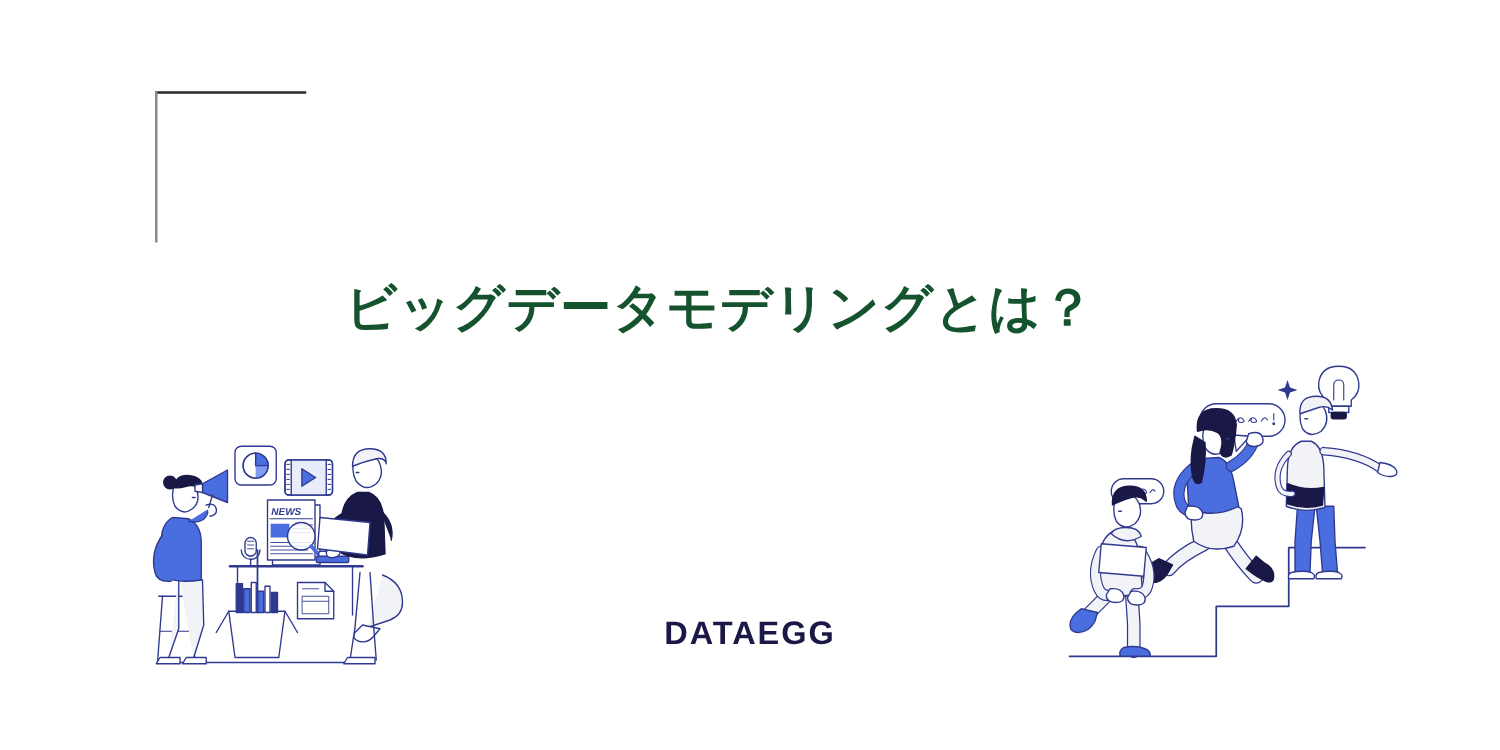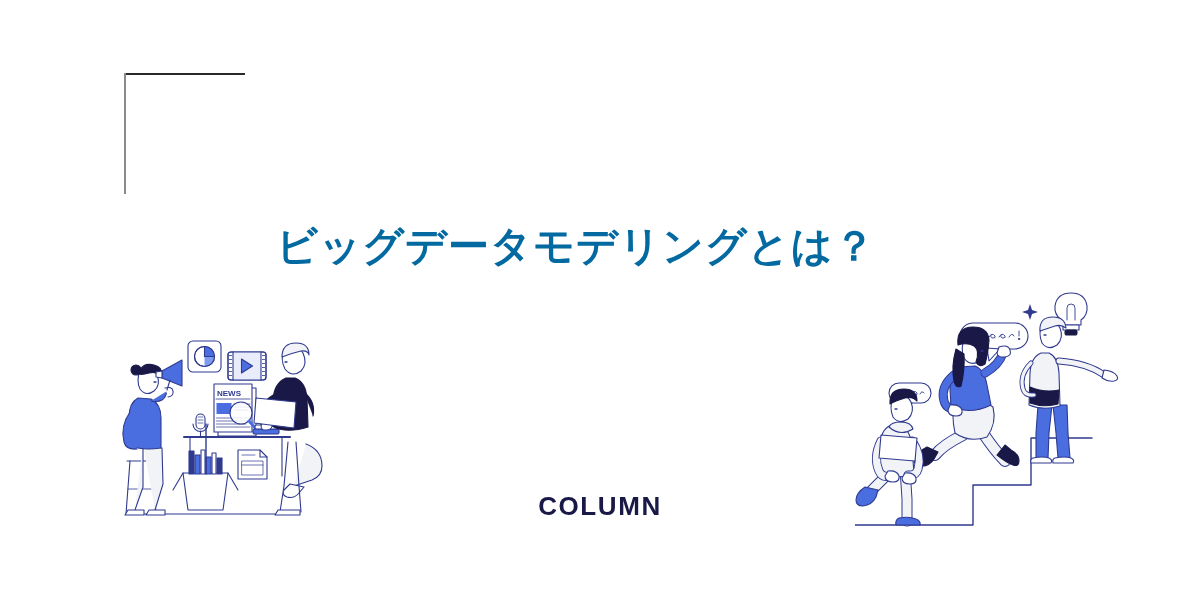--- a/index.html
+++ b/index.html
@@ -57,21 +57,21 @@
     letter-spacing: 2.2px;
     color: #191847;
     line-height: 1.2;
   }
   .headline {
     position: absolute;
     left: 0;
     top: 216px;
     width: 1152px;
     text-align: center;
-    color: #0369a1;
+    color: #14532d;
   }
   .headline .line {
     display: block;
     font-size: 41px;
     font-weight: 700;
     letter-spacing: 1.0px;
     line-height: 60px;
     white-space: nowrap;
   }
   .brand {
@@ -85,23 +85,24 @@
     letter-spacing: 1.6px;
     color: #191847;
   }
 
   
   .illus {
     position: absolute;
   }
   .illus-left {
     left: 110px;
-    top: 324px;
+    top: 340px;
     width: 265px;
     height: 205px;
+    font-style: italic;
   }
   .illus-right {
     left: 855px;
     top: 275px;
     width: 290px;
     height: 268px;
   }
   .illus svg { display: block; width: 100%; height: 100%; }
 </style>
 </head>
@@ -112,21 +113,21 @@
   <div class="corner-bracket">
     <div class="bar-h"></div>
     <div class="bar-v"></div>
   </div>
 
 
   <div class="headline">
     <span class="line">ビッグデータモデリングとは？</span>
   </div>
 
-  <div class="brand">COLUMN</div>
+  <div class="brand">DATAEGG</div>
 
   <div class="illus illus-left">
     <svg viewBox="0 0 265 205" xmlns="http://www.w3.org/2000/svg" fill="none" stroke="#2f3a8f" stroke-width="1.1" stroke-linecap="round" stroke-linejoin="round">
 
       <line x1="18" y1="190" x2="185" y2="190" stroke="#2f3a8f"></line>
 
       <g>
         <rect x="78" y="17" width="33" height="31" rx="5" fill="#ffffff"></rect>
         <circle cx="94.5" cy="32.5" r="10" fill="#ffffff"></circle>
         <path d="M94.5 32.5 L94.5 22.5 A10 10 0 0 1 104.5 32.5 Z" fill="#4a6ee0" stroke="none"></path>

